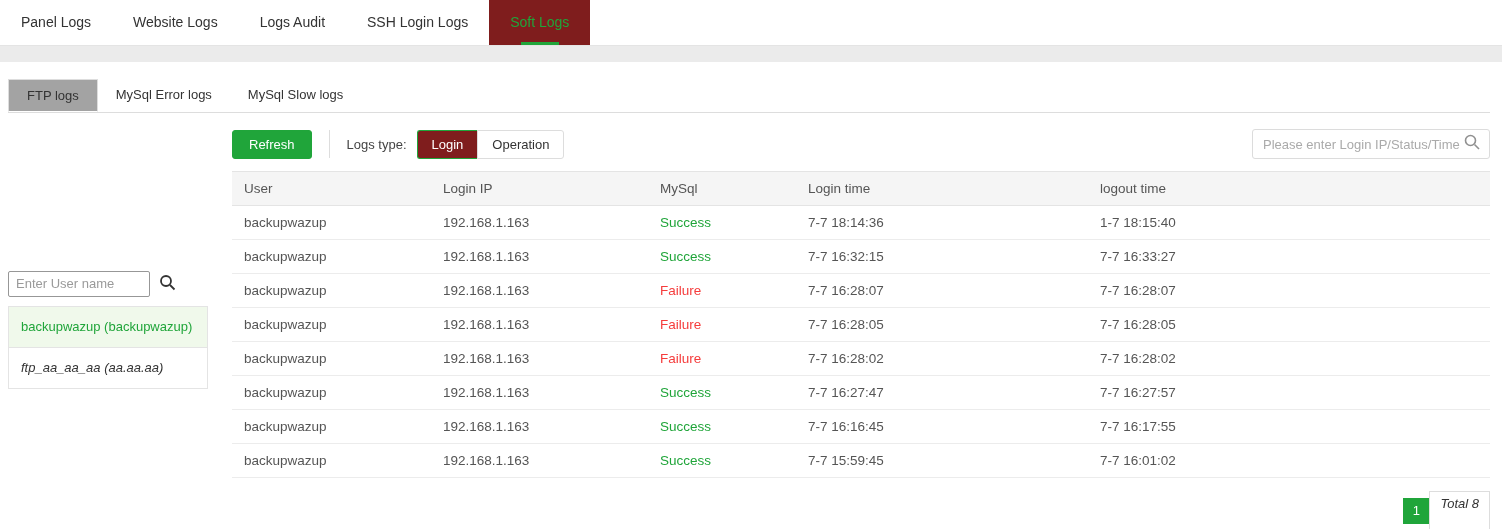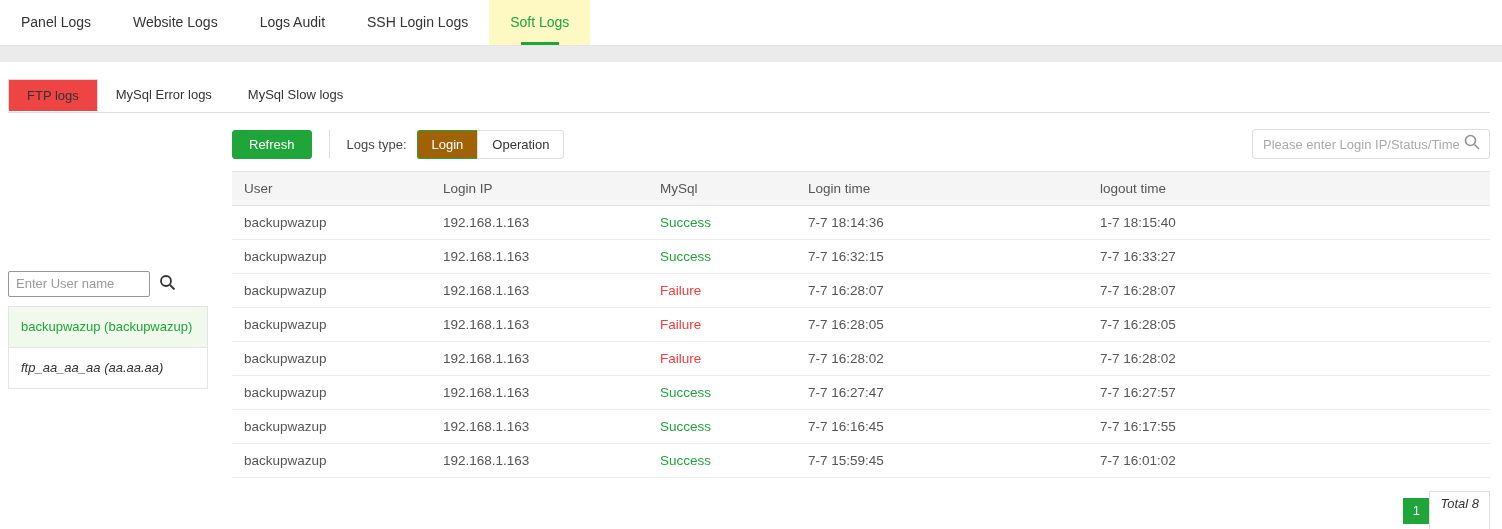--- a/index.html
+++ b/index.html
@@ -3,33 +3,33 @@
 <meta charset="utf-8">
 <style>
   * { margin:0; padding:0; box-sizing:border-box; }
   html,body { width:1502px; height:529px; background:#fff; overflow:hidden;
               font-family:"Liberation Sans", sans-serif; color:#333; }
 
   
   .topbar { height:46px; background:#fff; border-bottom:1px solid #e4e4e4;
             display:flex; align-items:stretch; font-size:14px; }
   .top-tab { padding:0 21px; line-height:45px; cursor:pointer; position:relative; }
-  .top-tab.active { background:#fef9c3; color:#20a53a; }
+  .top-tab.active { background:#7f1d1d; color:#20a53a; }
   .top-tab.active::after { content:""; position:absolute; left:50%; bottom:0;
             transform:translateX(-50%); width:38px; height:3px; background:#20a53a; }
 
   .band { height:16px; background:#ebebeb; }
 
   .content { padding:0 12px 0 8px; }
 
   
   .subtabs { margin-top:17px; display:flex; border-bottom:1px solid #ddd;
              font-size:13px; }
   .subtab { padding:0 18px; height:33px; line-height:32px; cursor:pointer; color:#333; }
-  .subtab.active { background:#ef4444; border:1px solid #ddd; border-bottom:1px solid #fff;
+  .subtab.active { background:#a3a3a3; border:1px solid #ddd; border-bottom:1px solid #fff;
                    margin-bottom:-1px; }
 
   
   .main { display:flex; margin-top:16px; align-items:center; }
   .leftcol { width:200px; flex:none; }
   .rightcol { flex:1; margin-left:24px; min-width:0; }
 
   
   .user-search { display:flex; align-items:center; }
   .user-search input { width:142px; height:26px; border:1px solid #979797;
@@ -52,21 +52,21 @@
        height:29px; padding:0 16px; border-radius:3px; font-size:13px; cursor:pointer;
        font-family:"Liberation Sans", sans-serif; }
   .vdivider { width:1px; height:28px; background:#ddd; margin:0 17px; }
   .logs-type-label { font-size:13px; color:#444; margin-right:10px; }
   .type-group { display:flex; }
   .type-btn { height:29px; line-height:27px; padding:0 14px; font-size:13px;
        border:1px solid #ddd; background:#fff; color:#333; cursor:pointer;
        font-family:"Liberation Sans", sans-serif; }
   .type-btn:first-child { border-radius:3px 0 0 3px; border-right:none; }
   .type-btn:last-child { border-radius:0 3px 3px 0; }
-  .type-btn.active { background:#a16207; border-color:#20a53a; color:#fff; }
+  .type-btn.active { background:#7f1d1d; border-color:#20a53a; color:#fff; }
   .tb-spacer { flex:1; }
   .searchbox { width:238px; height:30px; border:1px solid #dcdcdc; border-radius:3px;
        display:flex; align-items:center; background:#fff; padding-right:9px; }
   .searchbox input { flex:1; min-width:0; border:none; outline:none; padding:0 4px 0 10px;
        font-size:13px; color:#333; font-family:"Liberation Sans", sans-serif; }
   .searchbox input::placeholder { color:#aaa; }
 
   
   .tablewrap { margin-top:12px; }
   table { width:100%; border-collapse:collapse; table-layout:fixed; }

